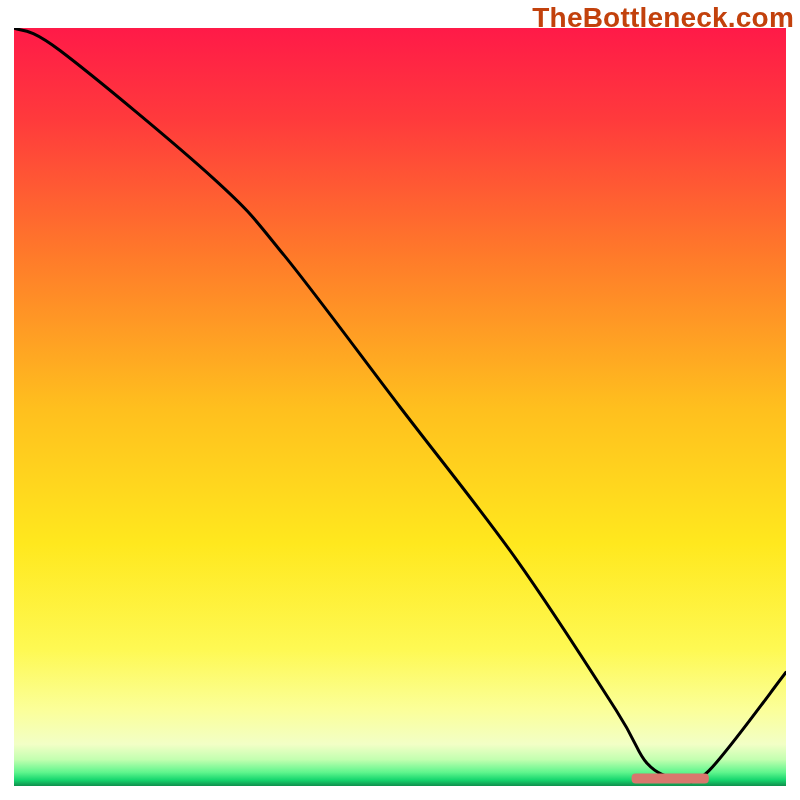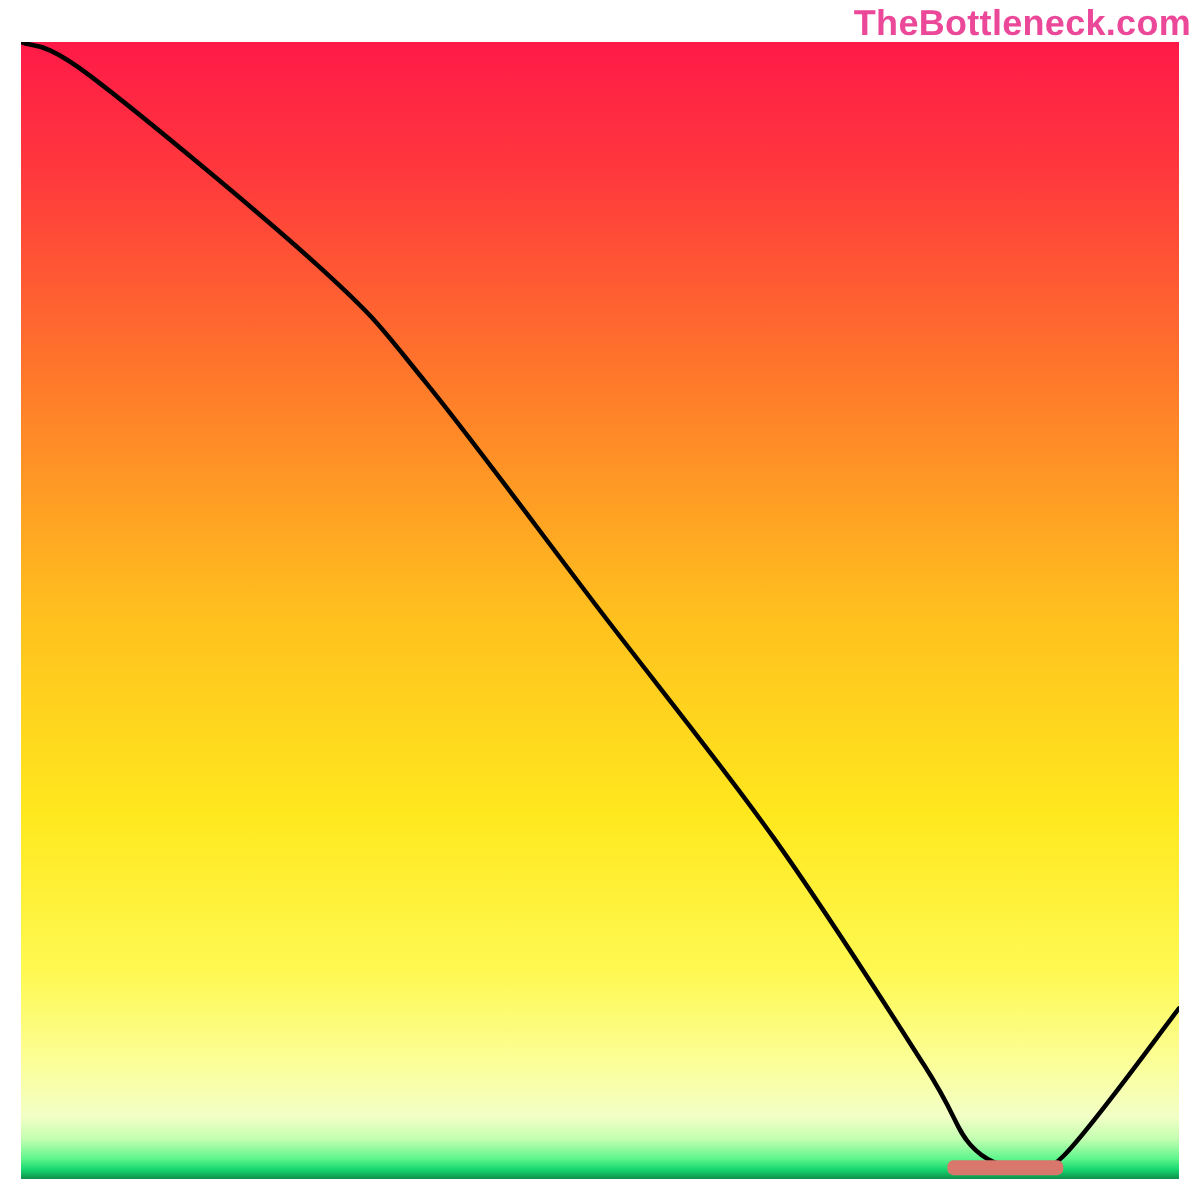--- a/index.html
+++ b/index.html
@@ -13,23 +13,23 @@
   }
   .stage {
     position: relative;
     width: 800px;
     height: 800px;
   }
   .watermark {
     position: absolute;
     top: 2px;
     right: 6px;
-    font-size: 24px;
+    font-size: 28px;
     font-weight: 600;
-    color: #ec4899;
+    color: #c2410c;
     letter-spacing: 0.2px;
     user-select: none;
   }
   .plot-wrap {
     position: absolute;
     left: 14px;
     top: 28px;
     width: 772px;
     height: 758px;
   }

